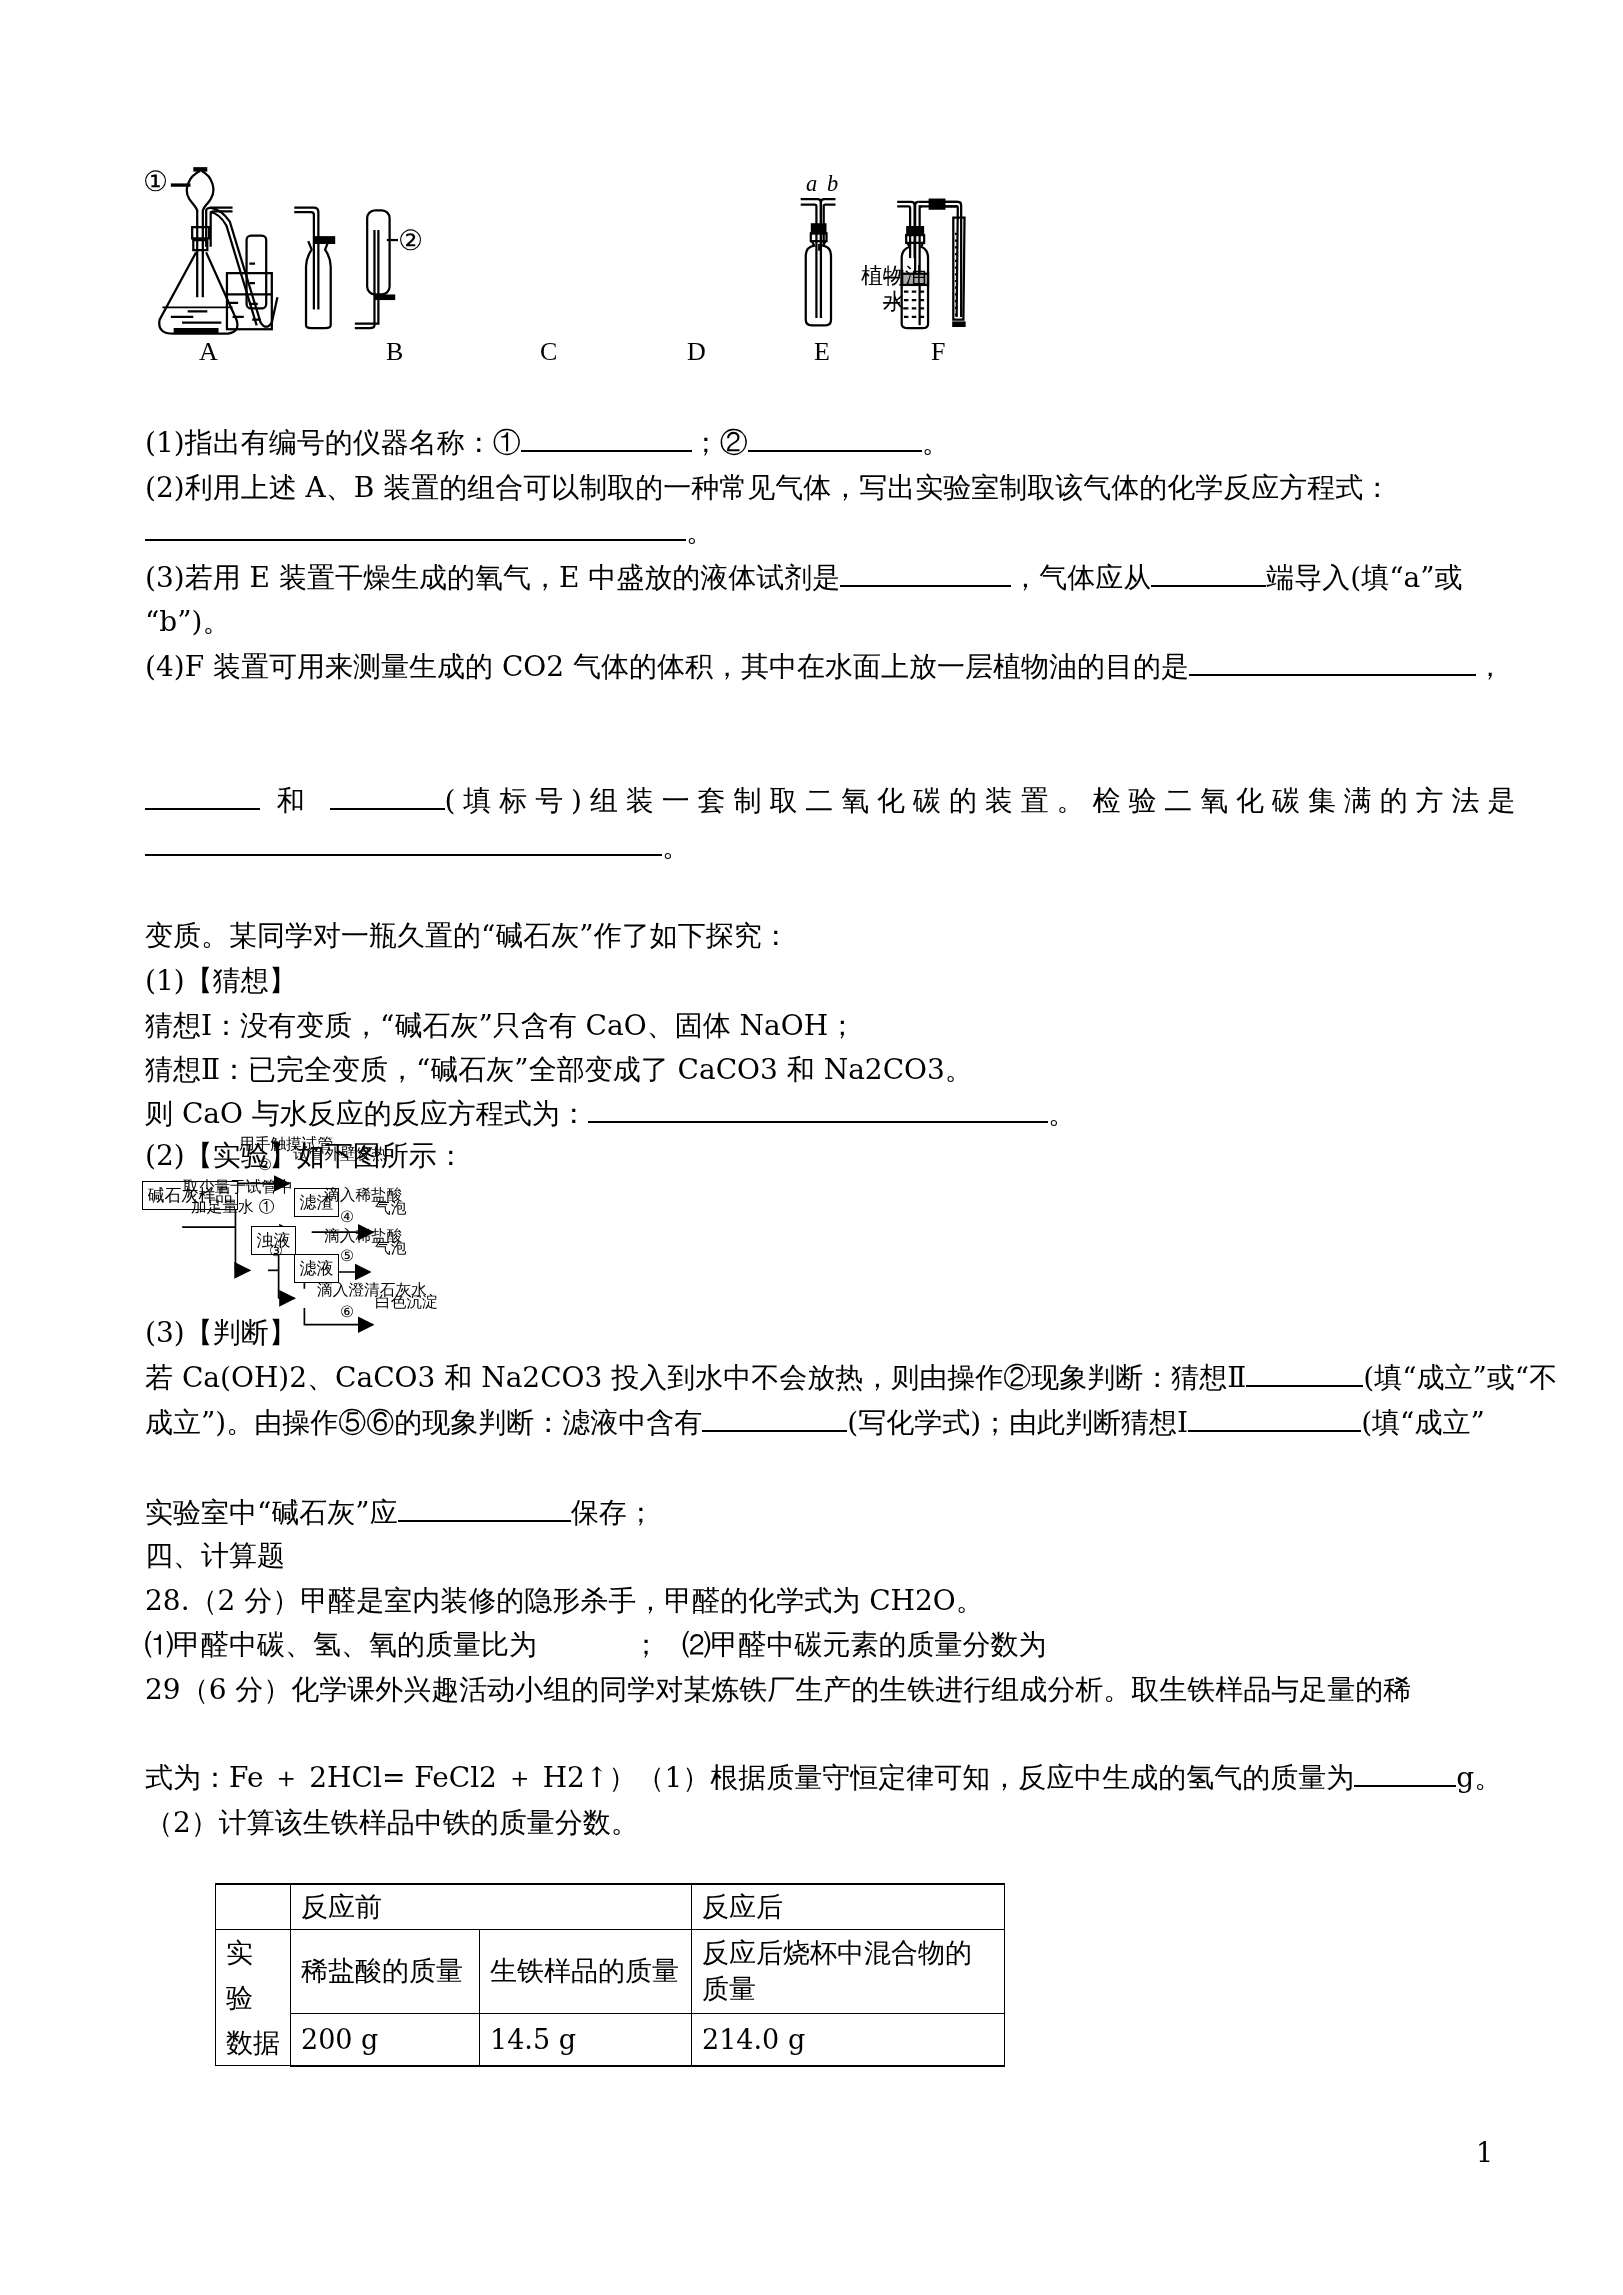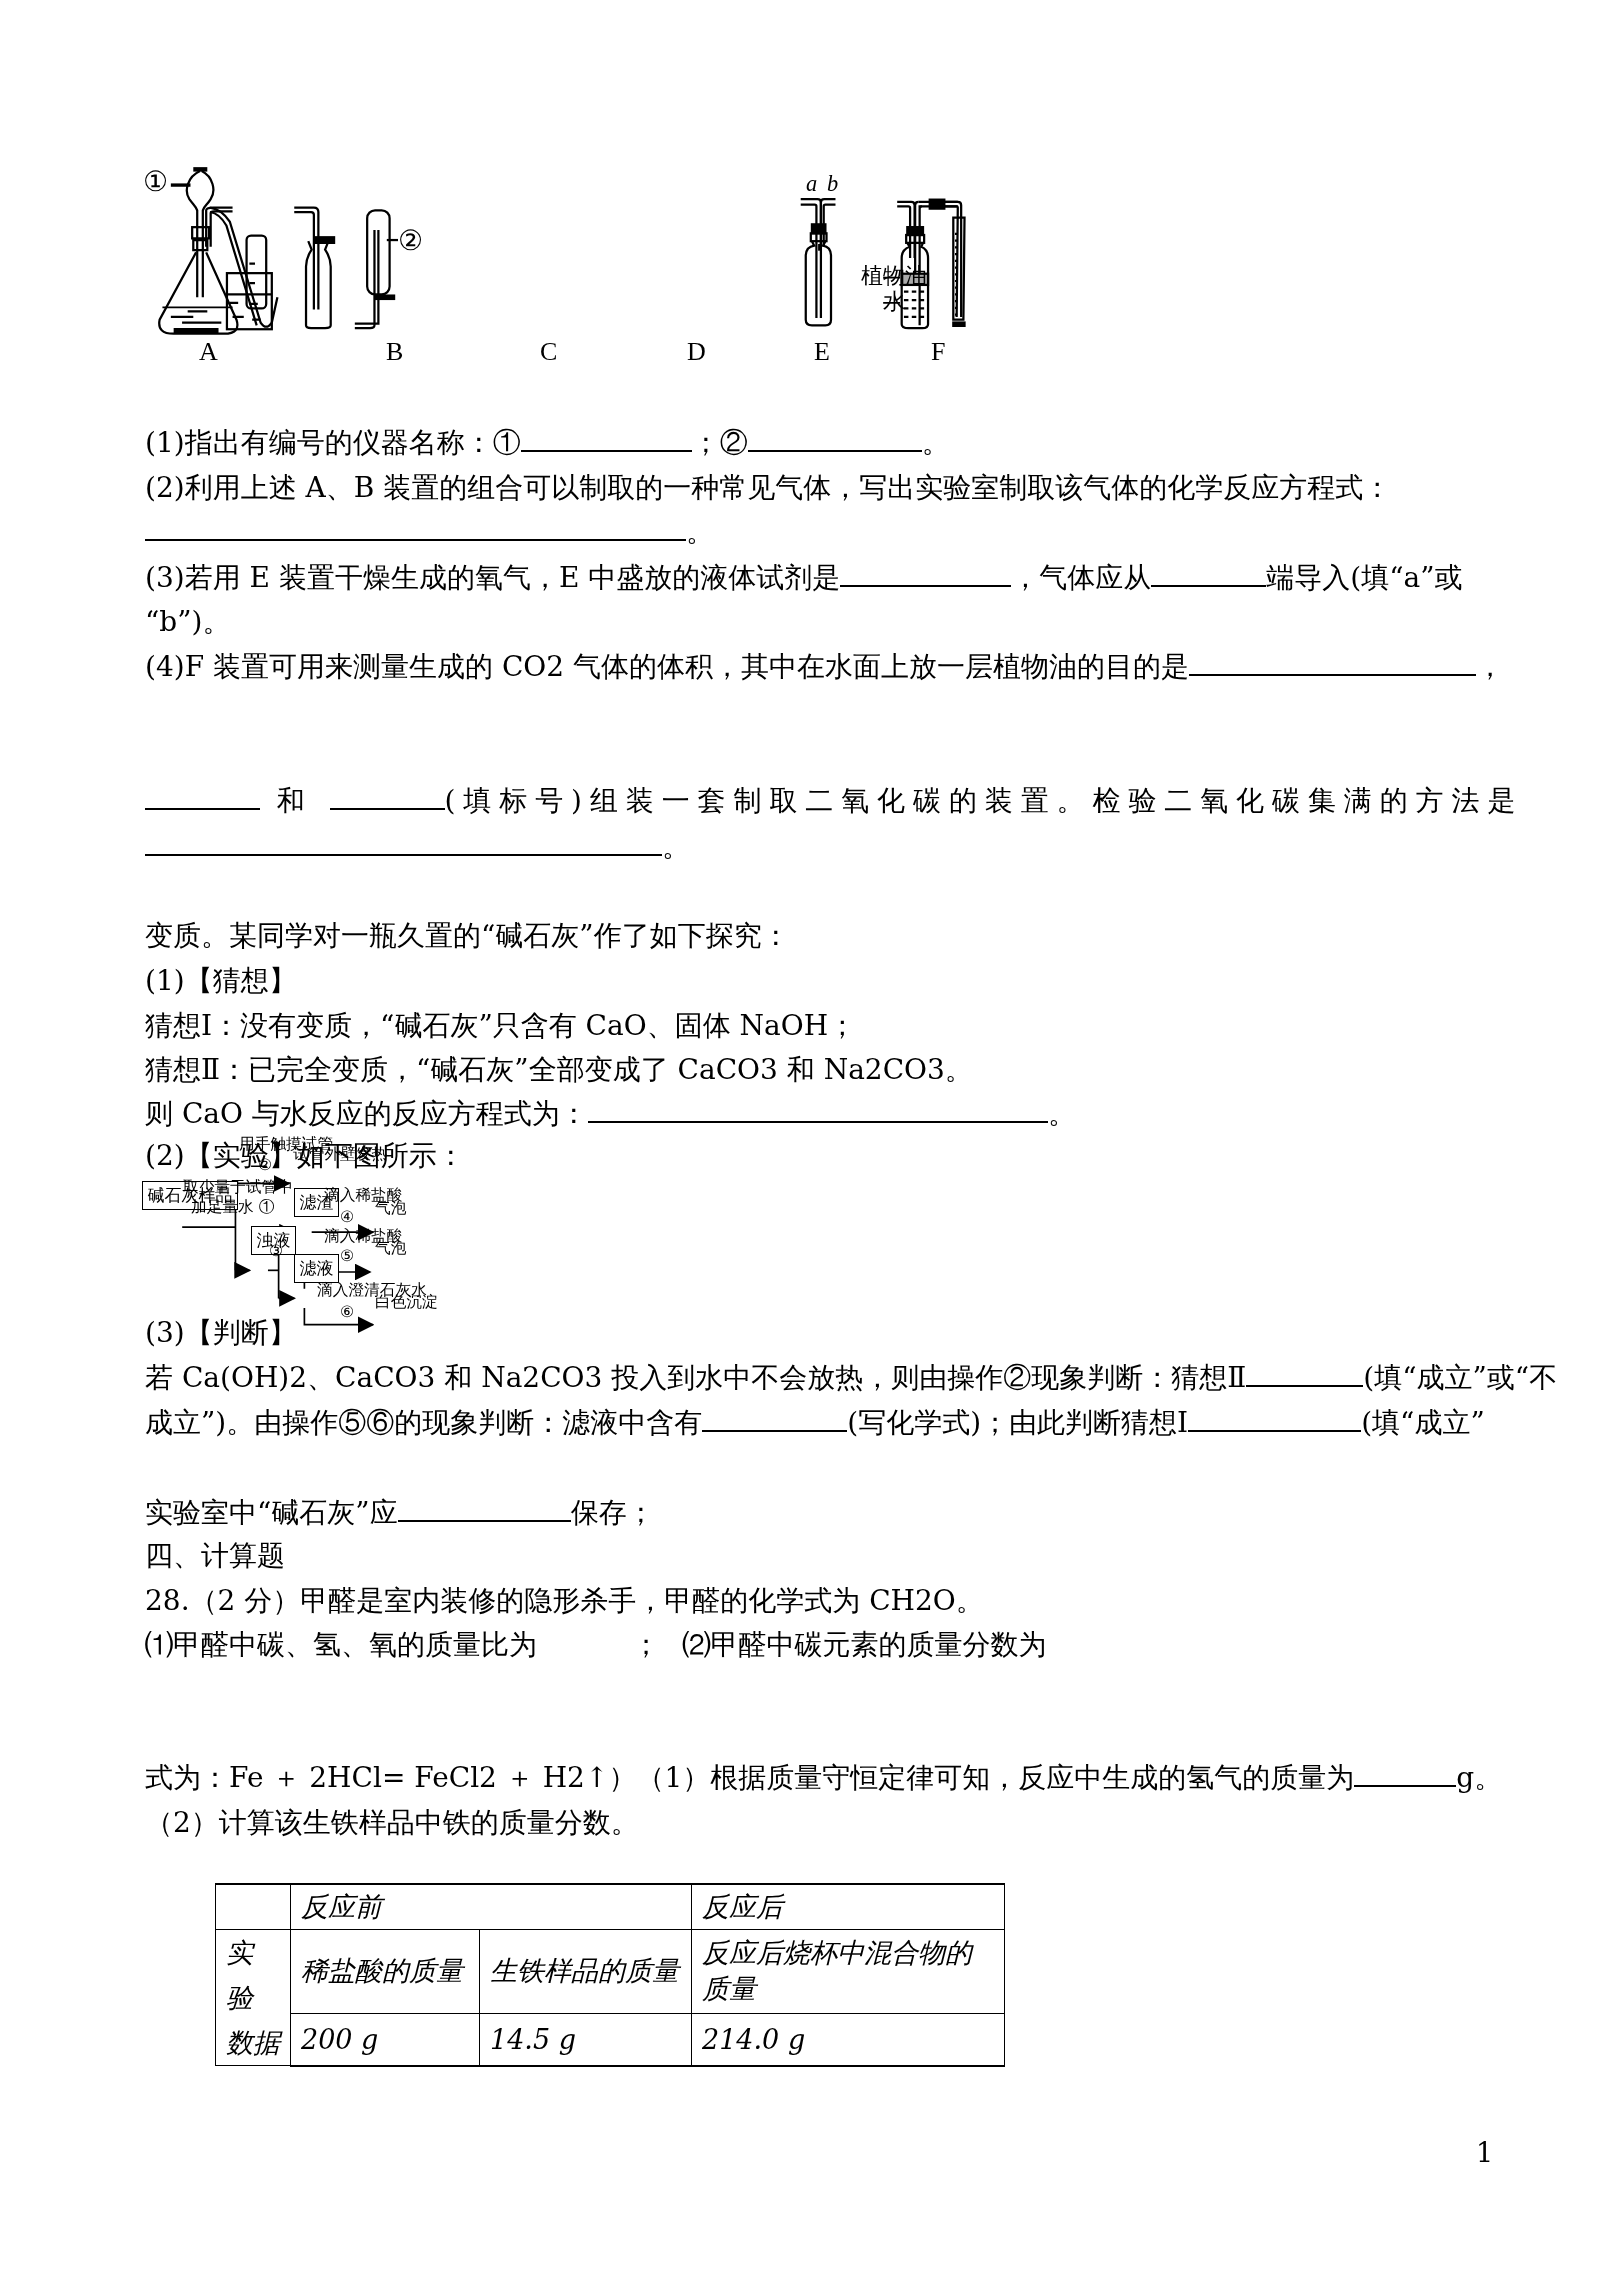--- a/index.html
+++ b/index.html
@@ -5,21 +5,21 @@
   html, body { margin:0; padding:0; background:#ffffff; }
   body { width:1623px; height:2295px; position:relative; overflow:hidden;
          font-family:"DejaVu Serif","Liberation Serif",serif; color:#000; }
   .page { position:absolute; left:0; top:0; width:1623px; height:2295px; }
   .line { position:absolute; left:145px; width:1347px; font-size:28px; line-height:45px; white-space:nowrap; }
   .blank { display:inline-block; border-bottom:2.2px solid #000; height:27px; vertical-align:baseline; }
   .fig-label { position:absolute; font-size:26px; font-family:"Liberation Serif",serif; }
   .fig-svg { position:absolute; }
   .flow-box { position:absolute; border:1.7px solid #000; font-size:17px; padding:2.2px 4.5px; background:#fff; }
   .flow-text { position:absolute; font-size:15.7px; white-space:nowrap; }
-  table.data { position:absolute; left:215px; top:1883px; border-collapse:collapse; font-size:27px;font-style:italic; }
+  table.data { position:absolute; left:215px; top:1883px; border-collapse:collapse; font-size:27px; }
   table.data td { border:1.7px solid #000; padding:0 10px; height:44px; vertical-align:middle; }
   table.data tr:first-child td { border-top:2.8px solid #000; }
   table.data tr:last-child td { border-bottom:2.8px solid #000; }
   .pagenum { position:absolute; left:1476px; top:2137px; font-size:27px; }
   .mark { display:inline-block; width:5.6px; height:5.6px; background:#f5c518; vertical-align:middle; }
 </style>
 </head>
 <body>
 
 <div class="page">
@@ -203,20 +203,21 @@
     <span>实验室中“碱石灰”应</span><span class="blank" style="width:173px"></span><span>保存；</span>
   </div>
 
   <div class="line" style="top:1533px">四、计算题</div>
 
   <div class="line" style="top:1578px">28.（2 分）甲醛是室内装修的隐形杀手，甲醛的化学式为 CH2O。</div>
   <div class="line" style="top:1622px">
     <span>⑴甲醛中碳、氢、氧的质量比为</span><span style="display:inline-block;width:95px"></span><span>；</span><span style="display:inline-block;width:22.4px"></span><span>⑵甲醛中碳元素的质量分数为</span>
   </div>
 
+  <div class="line" style="top:1667px">29（6 分）化学课外兴趣活动小组的同学对某炼铁厂生产的生铁进行组成分析。取生铁样品与足量的稀</div>
   <div class="line" style="top:1755px">
     <span>式为：Fe ＋ 2HCl= FeCl2 ＋ H2↑）（1）根据质量守恒定律可知，反应中生成的氢气的质量为</span><span class="blank" style="width:102px"></span><span>g。</span>
   </div>
   <div class="line" style="top:1800px">（2）计算该生铁样品中铁的质量分数。</div>
 
   <table class="data">
     <tbody>
         <tr>
       <td style="width:35px"></td>
       <td colspan="2">反应前</td>

